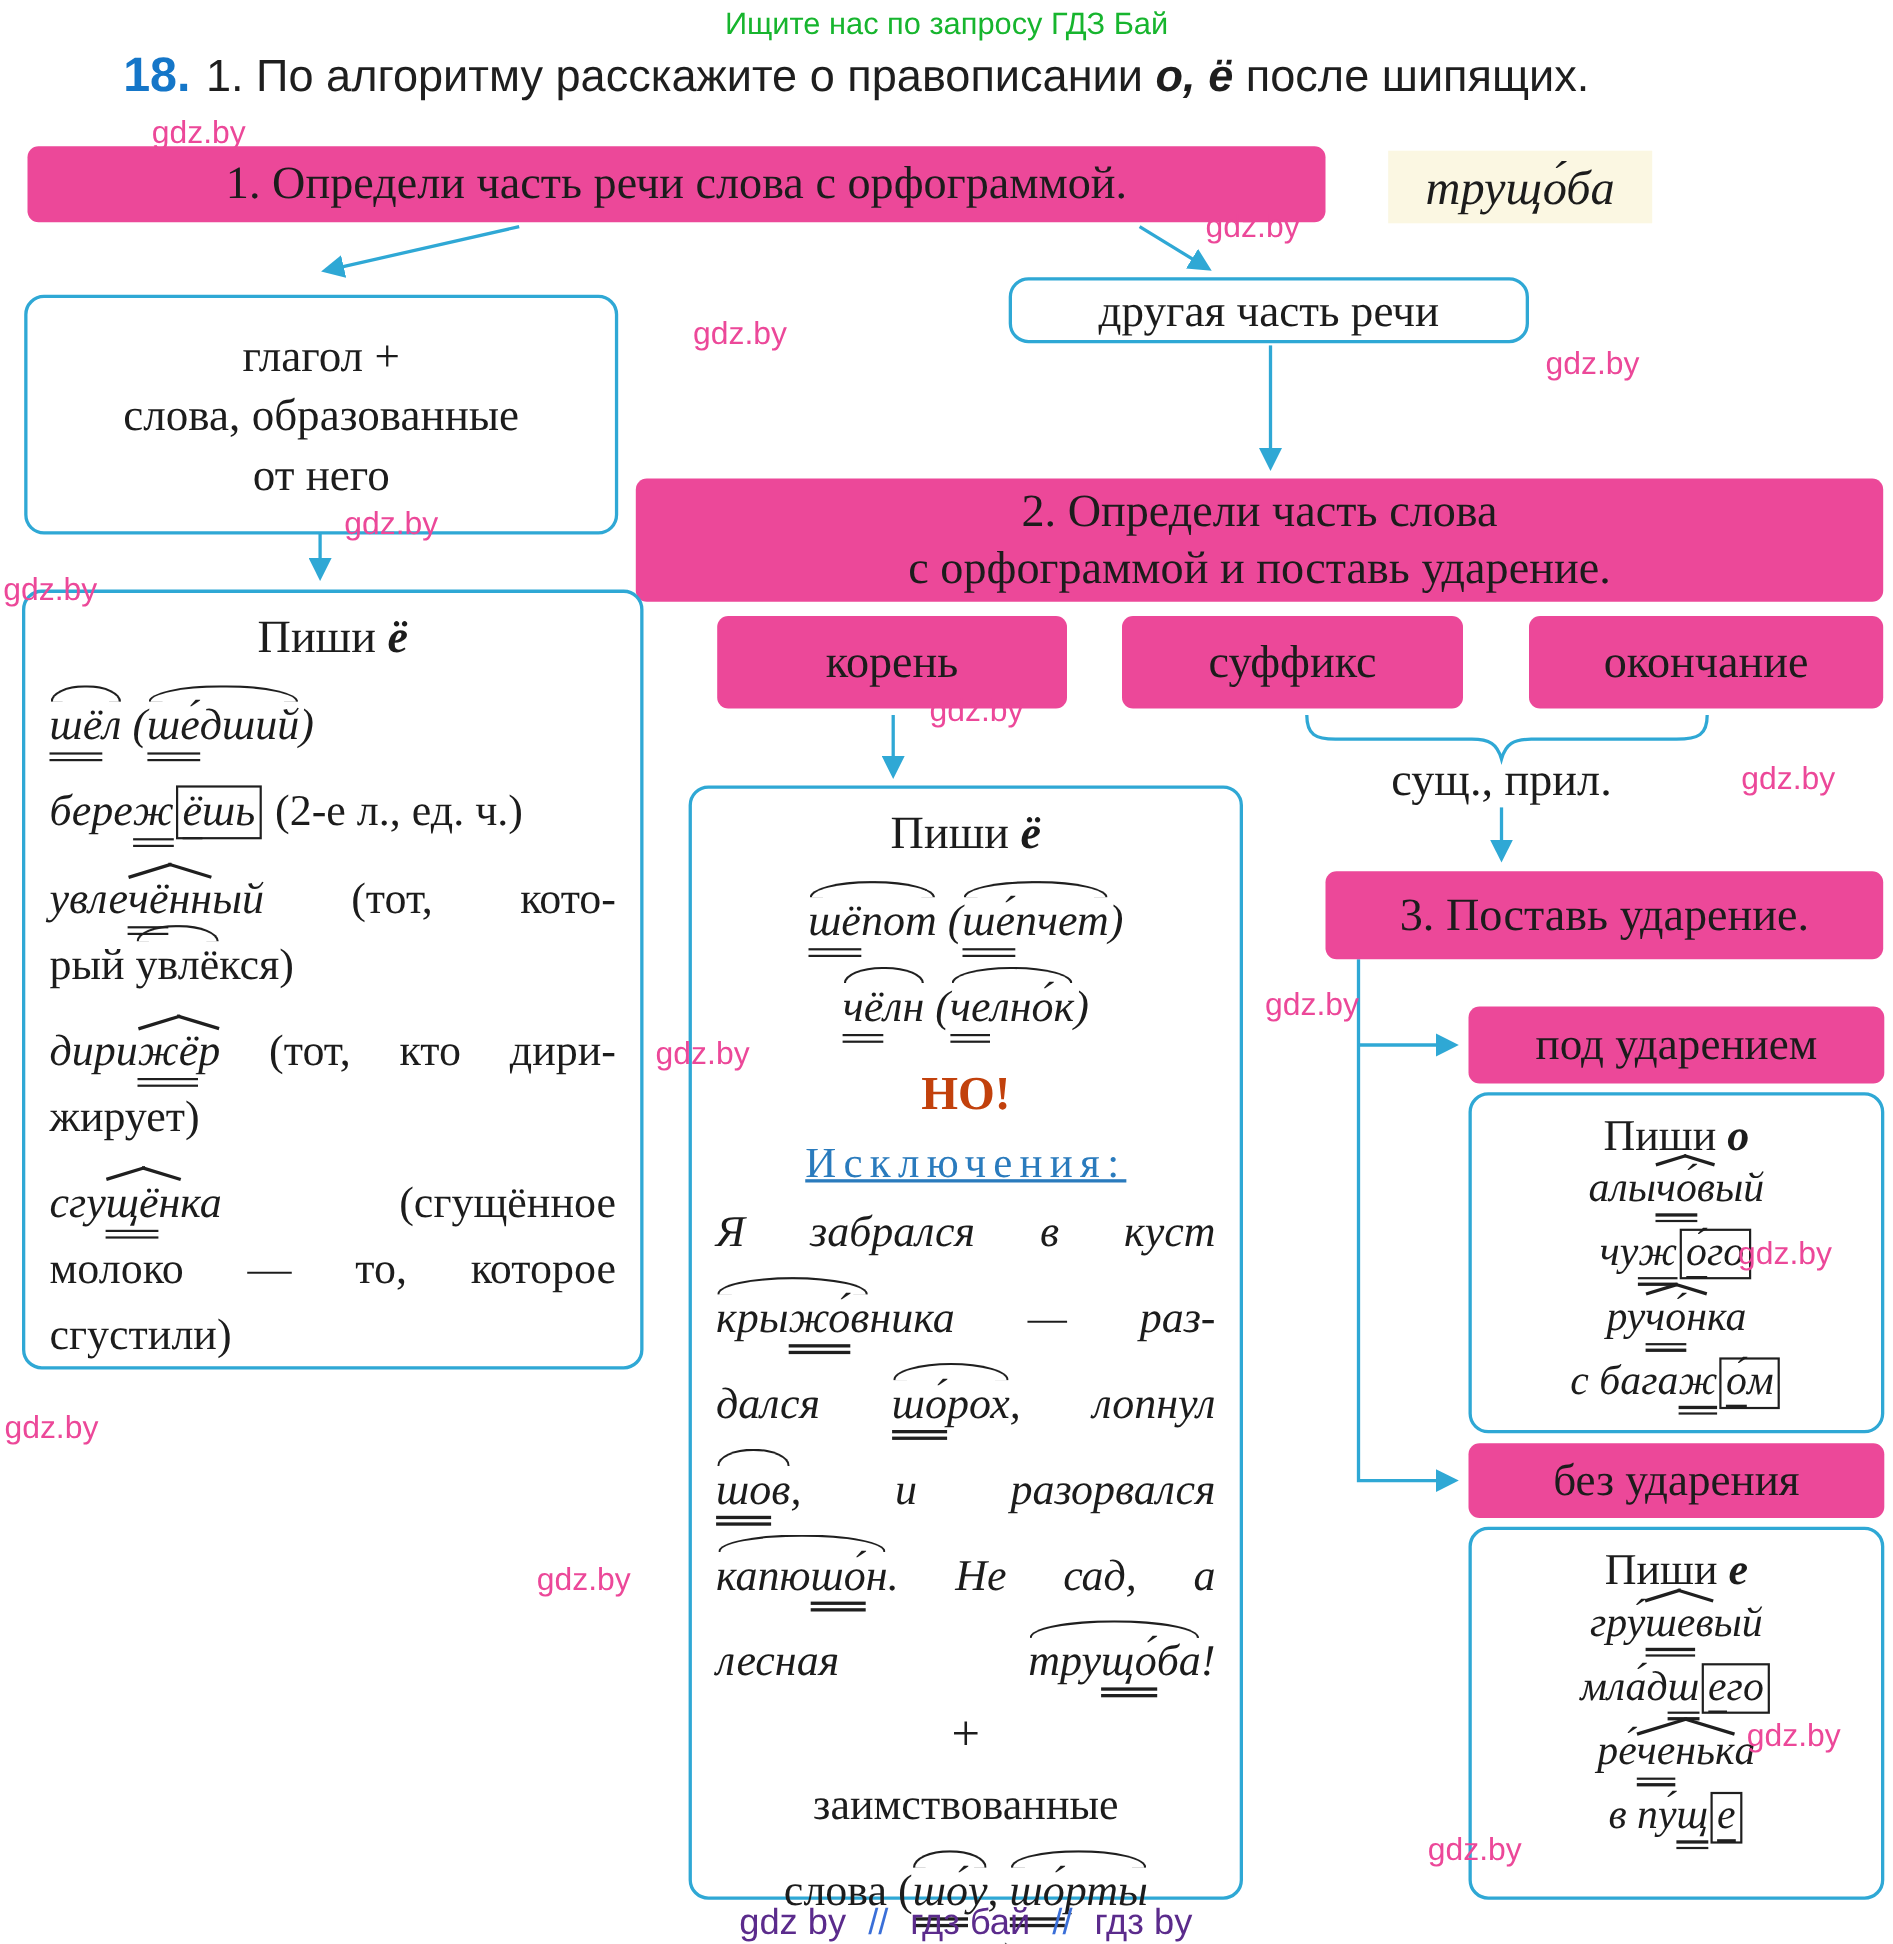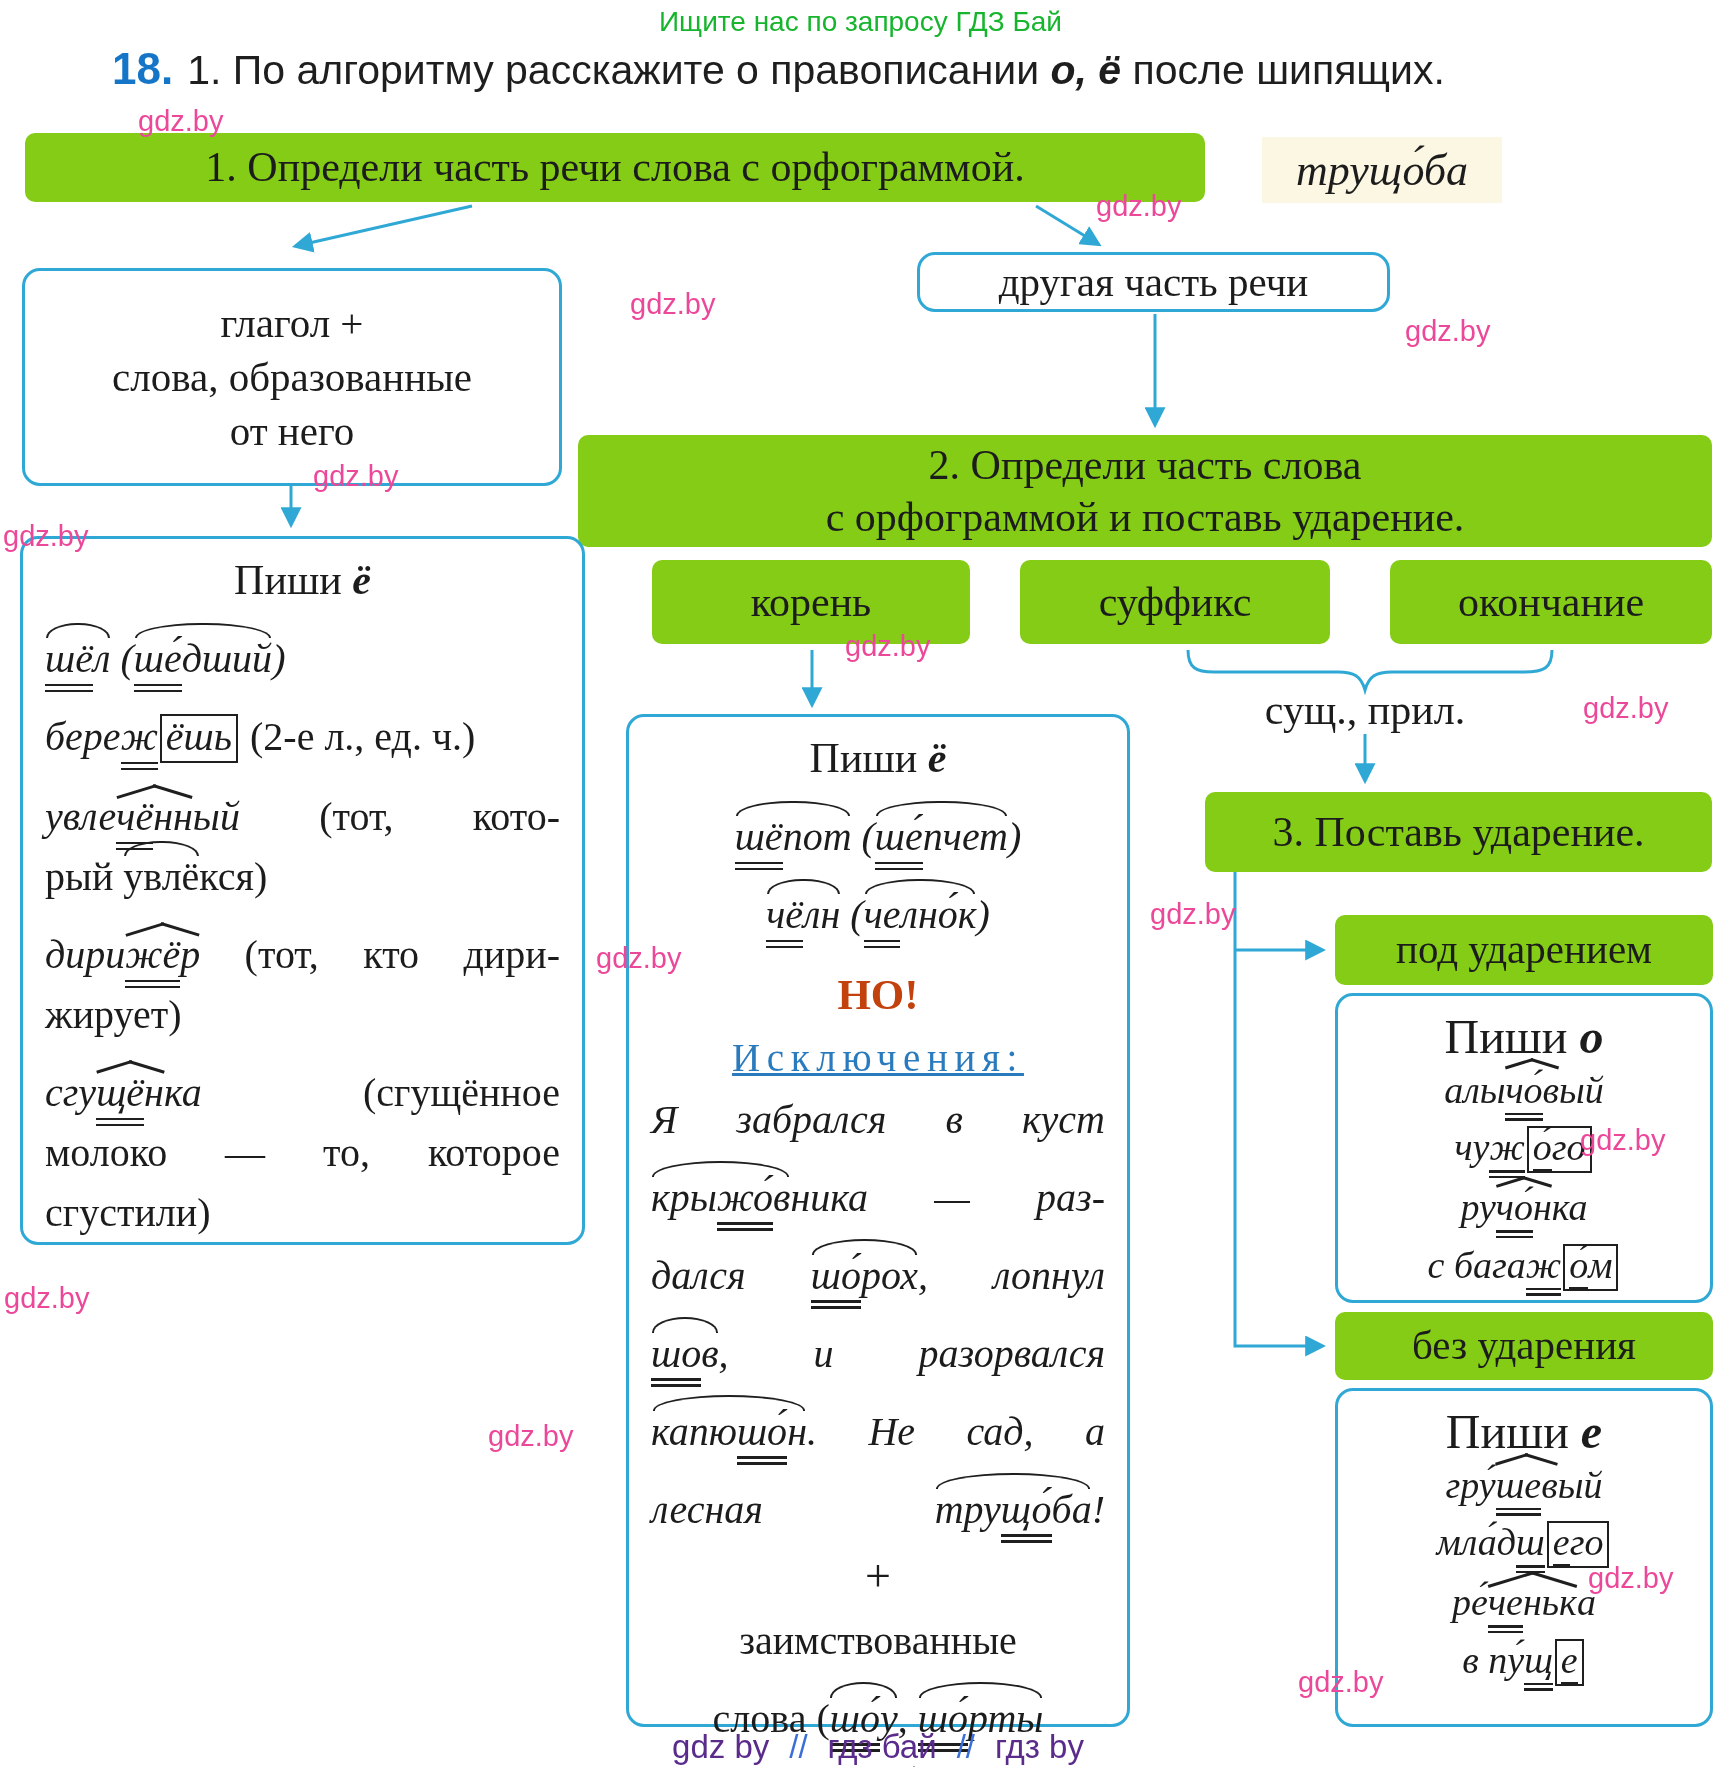--- a/index.html
+++ b/index.html
@@ -10,21 +10,21 @@
   
   .promo{top:6px;left:0;width:100%;text-align:center;font:500 28px "Liberation Sans",sans-serif;color:#17b52e;}
   .heading{top:44px;left:112px;width:1580px;font:400 41px "Liberation Sans",sans-serif;color:#1e1e1e;}
   .heading .num{color:#1576c8;font-weight:bold;font-size:44px;margin-right:14px;}
   .heading .accent{font-weight:bold;font-style:italic;}
   .footer{top:1728px;left:576px;width:604px;display:flex;justify-content:center;gap:20px;
           font:400 33px "Liberation Sans",sans-serif;color:#5b2b8c;}
   .footer .sep{color:#3a6fd8;}
   .wm{position:absolute;z-index:3;font:400 29px "Liberation Sans",sans-serif;color:#ec4899;}
   
-  .step{background:#84cc16;border-radius:10px;display:flex;flex-direction:column;
+  .step{background:#ec4899;border-radius:10px;display:flex;flex-direction:column;
         align-items:center;justify-content:center;text-align:center;font-size:42px;line-height:1.25;}
   .wbox{background:#fff;border:3px solid #2fa8d5;border-radius:18px;}
   .ybox{background:#fbf7e2;display:flex;align-items:center;justify-content:center;
         font-size:44px;font-style:italic;}
   .branch-verb{display:flex;flex-direction:column;align-items:center;justify-content:center;
         text-align:center;font-size:41px;line-height:1.32;}
   .branch-other{display:flex;align-items:center;justify-content:center;font-size:41px;}
   
   .ebody{padding:14px 22px;font-size:40px;font-style:italic;line-height:1.2;}
   .ttl{text-align:center;font-style:normal;font-size:42px;margin:2px 0 8px;}
@@ -46,21 +46,21 @@
   .hat::before{left:-2%;transform-origin:right center;transform:rotate(-17deg);}
   .hat::after{right:-2%;transform-origin:left center;transform:rotate(17deg);}
   .dbl{position:relative;}
   .dbl::before{content:"";position:absolute;left:0;right:0;bottom:-0.12em;height:2.5px;background:#1f1f1f;}
   .dbl::after{content:"";position:absolute;left:0;right:0;bottom:-0.27em;height:2.5px;background:#1f1f1f;}
   .und{position:relative;}
   .und::after{content:"";position:absolute;left:0;right:0;bottom:-0.10em;height:2.5px;background:#1f1f1f;}
   .ebx{display:inline-block;border:2.5px solid #1f1f1f;padding:0 4px 3px;margin:0 2px;line-height:1.05;}
   .sm .ebody{padding:10px 14px;font-size:38px;}
   .sm .ln{margin:2px 0 12px;text-align:center;}
-  .sm .ttl{font-size:48px;margin-bottom:0;}
+  .sm .ttl{font-size:40px;margin-bottom:0;}
   .note{font-size:42px;text-align:center;}
 </style>
 </head>
 <body>
 
 <svg class="overlay" width="1721" height="1767">
   <defs>
     <marker id="ah" viewBox="0 0 10 10" refX="8" refY="5" markerWidth="7" markerHeight="7" orient="auto-start-reverse">
       <path d="M0,0 L10,5 L0,10 z" fill="#2fa8d5"></path>
     </marker>

